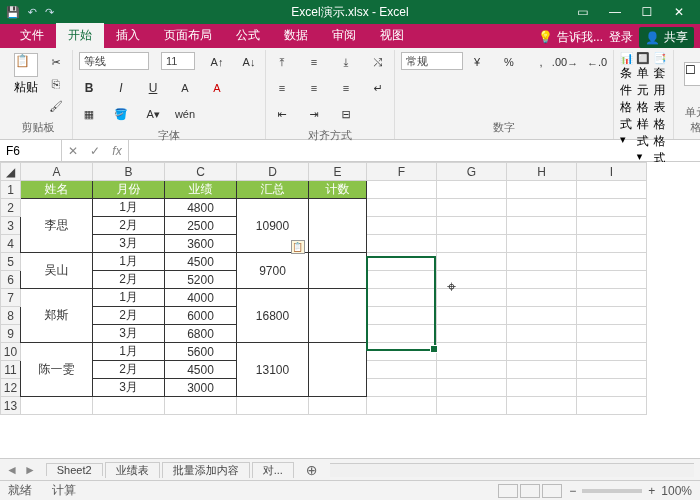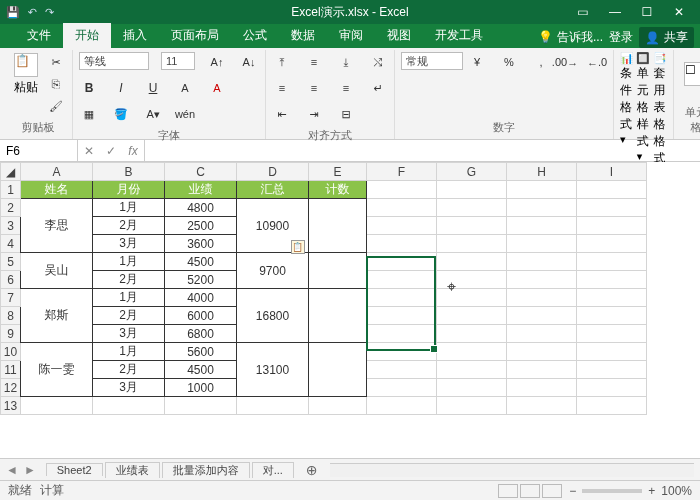--- a/index.html
+++ b/index.html
@@ -2,35 +2,35 @@
 <html><head>
 <meta charset="utf-8">
 <style>
 *{box-sizing:border-box;margin:0;padding:0;font-family:"Microsoft YaHei",sans-serif;font-size:12px}
 body{background:#f3f3f3;width:700px;height:500px;overflow:hidden;position:relative}
 .titlebar{background:#0f6b3a;height:24px;display:flex;align-items:center;color:#fff;padding:0 6px}
 .titlebar .spacer{flex:1}
 .titlebar .title{position:absolute;left:50%;transform:translateX(-50%);font-size:12px}
 .winbtns{display:flex;gap:2px}
 .winbtn{width:30px;height:20px;display:flex;align-items:center;justify-content:center;color:#fff;font-size:12px}
-.ribbon-tabs{background:#15803d;display:flex;align-items:flex-end;height:24px;color:#fff;padding-left:15px}
+.ribbon-tabs{background:#be185d;display:flex;align-items:flex-end;height:24px;color:#fff;padding-left:8px}
 .rtab{padding:4px 12px;font-size:12px;cursor:pointer}
 .rtab.active{background:#f3f3f3;color:#0f6b3a}
 .rtab-right{margin-left:auto;display:flex;align-items:center;gap:6px;padding-right:6px}
 .ribbon{background:#f3f3f3;height:92px;border-bottom:1px solid #ccc;display:flex;padding:2px 4px 0}
 .rgrp{border-right:1px solid #ddd;padding:2px 6px;display:flex;flex-direction:column;justify-content:space-between}
 .rgrp-label{text-align:center;font-size:11px;color:#666;padding:2px 0}
 .rgrp-body{display:flex;gap:4px;align-items:flex-start}
 .icobtn{width:20px;height:20px;display:flex;align-items:center;justify-content:center;border:1px solid transparent;color:#333;font-size:11px}
 .bigico{width:32px;height:44px;display:flex;flex-direction:column;align-items:center;justify-content:center;gap:2px}
 .bigico .sq{width:24px;height:24px;background:#fff;border:1px solid #bbb}
 .sel{border:1px solid #bbb;background:#fff;height:18px;display:flex;align-items:center;padding:0 4px;font-size:11px;color:#444}
 .rowflex{display:flex;gap:12px;margin-bottom:2px}
 .fxbar{display:flex;align-items:center;background:#fff;border-bottom:1px solid #ccc;height:22px}
-.namebox{width:78px;border-right:1px solid #ccc;padding:0 6px;height:100%;display:flex;align-items:center;font-size:12px}
+.namebox{width:62px;border-right:1px solid #ccc;padding:0 6px;height:100%;display:flex;align-items:center;font-size:12px}
 .fxctl{display:flex;border-right:1px solid #ccc;height:100%}
 .fxctl span{width:22px;display:flex;align-items:center;justify-content:center;color:#888}
 .fxinput{flex:1;padding:0 6px;height:100%;display:flex;align-items:center}
 .grid-wrap{position:relative;background:#fff;height:296px;overflow:hidden}
 table.g{border-collapse:collapse;position:absolute;top:0;left:0}
 table.g th,table.g td{border:1px solid #d4d4d4;text-align:center;font-size:12px;color:#333;background:#fff}
 table.g th{background:#f3f3f3;font-weight:normal;color:#444}
 table.g .colh{height:18px}
 table.g .rowh{width:20px;background:#f3f3f3}
 table.g td{height:18px}
@@ -75,21 +75,20 @@
 
 <div class="ribbon-tabs">
   <div class="rtab">文件</div>
   <div class="rtab active">开始</div>
   <div class="rtab">插入</div>
   <div class="rtab">页面布局</div>
   <div class="rtab">公式</div>
   <div class="rtab">数据</div>
   <div class="rtab">审阅</div>
   <div class="rtab">视图</div>
-  <div class="rtab">开发工具</div>
   <div class="rtab-right">
     <span>💡 <span>告诉我...</span></span>
     <span>登录</span>
     <span class="share-pill">👤 <span>共享</span></span>
   </div>
 </div>
 
 <div class="ribbon">
   <div class="rgrp">
     <div class="rgrp-body">
@@ -335,21 +334,21 @@
           <td class="bcell colB">2月</td>
           <td class="bcell colC">4500</td>
           <td class="colF"></td>
           <td class="colG"></td>
           <td class="colH"></td>
           <td class="colI"></td>
         </tr>
         <tr>
           <th class="rowh">12</th>
           <td class="bcell colB">3月</td>
-          <td class="bcell colC">1000</td>
+          <td class="bcell colC">3000</td>
           <td class="colF"></td>
           <td class="colG"></td>
           <td class="colH"></td>
           <td class="colI"></td>
         </tr>
         <tr>
           <th class="rowh">13</th>
           <td class="colA"></td>
           <td class="colB"></td>
           <td class="colC"></td>
@@ -375,21 +374,21 @@
   <div class="stab na">Sheet2</div>
   <div class="stab na">业绩表</div>
   <div class="stab na">批量添加内容</div>
   <div class="stab na">对...</div>
   <div class="stab plus">⊕</div>
   <div style="flex:1" class="scroll-h"></div>
 </div>
 
 <div class="status">
   <span>就绪</span>
-  <span style="margin-left:8px">计算</span>
+  <span style="margin-left:20px">计算</span>
   <div class="spacer"></div>
   <span class="vbtn"></span>
   <span class="vbtn"></span>
   <span class="vbtn"></span>
   <span style="margin:0 6px">−</span>
   <span style="width:60px;height:4px;background:#ccc;display:inline-block"></span>
   <span style="margin:0 6px">+</span>
   <span>100%</span>
 </div>
 

